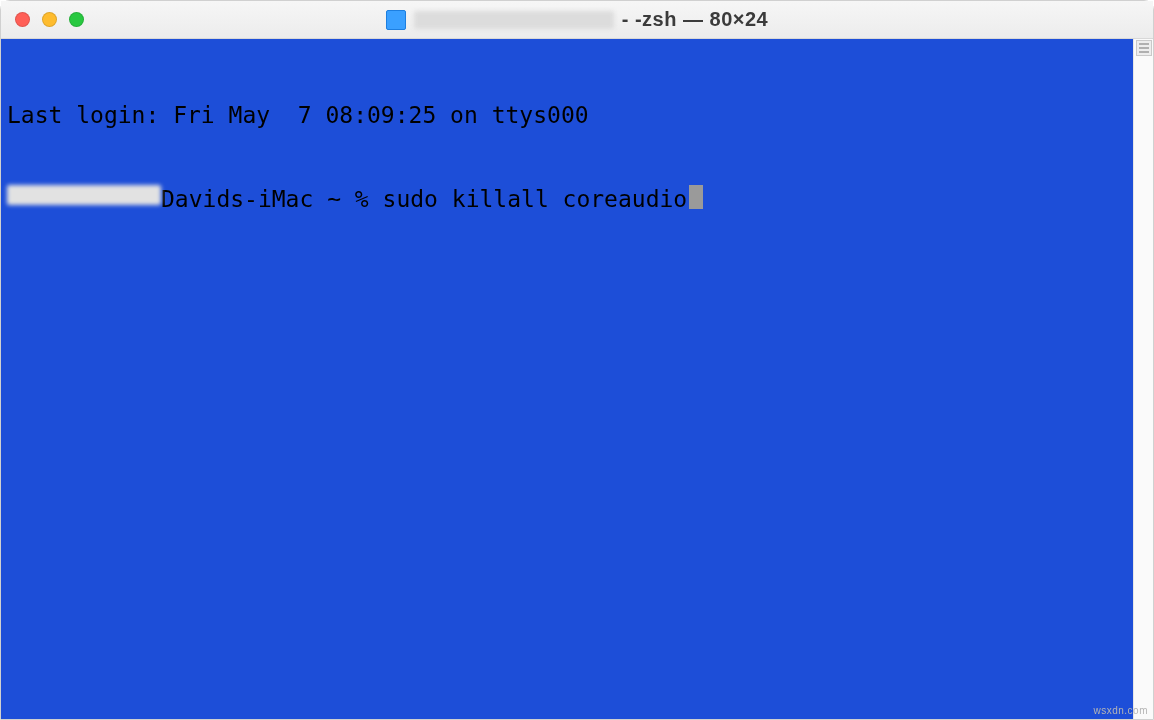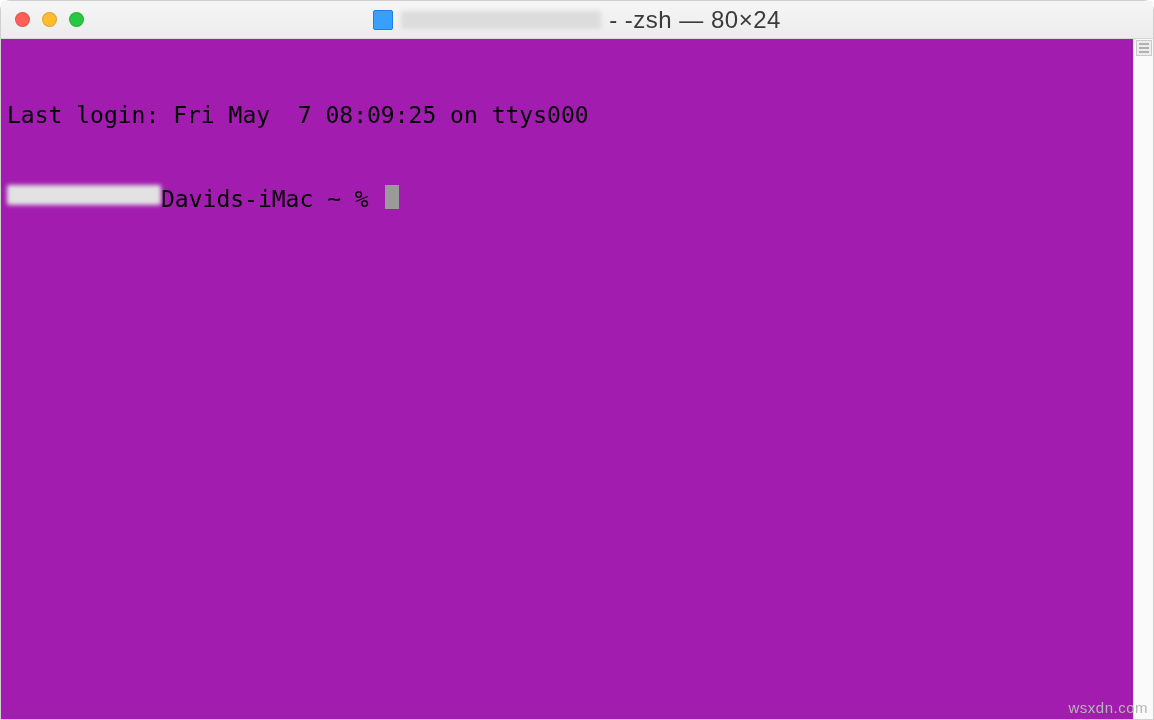--- a/index.html
+++ b/index.html
@@ -7,31 +7,31 @@
     .window { width: 1154px; height: 720px; display: flex; flex-direction: column; border: 1px solid #d0d0d0; border-radius: 10px 10px 0 0; }
     .titlebar { height: 38px; background: linear-gradient(#f6f6f6,#ececec); border-bottom: 1px solid #d8d8d8; display: flex; align-items: center; position: relative; }
     .traffic { display: flex; gap: 12px; margin-left: 14px; }
     .dot { width: 15px; height: 15px; border-radius: 50%; border: 1px solid rgba(0,0,0,0.12); }
     .dot.red { background:#ff5f57; }
     .dot.yellow { background:#febc2e; }
     .dot.green { background:#28c840; }
     .title-wrap { position:absolute; left:0; right:0; display:flex; justify-content:center; align-items:center; pointer-events:none; gap:8px; }
     .proc-icon { width:20px; height:20px; background:#3aa0ff; border:1px solid #1d7fe0; border-radius:2px; }
     .title-redact { width:200px; height:18px; background:#dcdcdc; filter: blur(2px); border-radius:2px; }
-    .title-text { font-size:24px; font-weight:400; color:#3b3b3b; letter-spacing:0.5px; }
-    .body-area { flex:1; display:flex; background:#a21caf; position:relative; }
+    .title-text { font-size:20px; font-weight:700; color:#3b3b3b; letter-spacing:0.5px; }
+    .body-area { flex:1; display:flex; background:#1d4ed8; position:relative; }
     .terminal { flex:1; padding:6px 0 0 6px; font-family: "Menlo","Consolas",monospace; font-size:23px; line-height:28px; color:#000; white-space:pre; }
     .login-line { display:block; }
     .prompt-line { display:flex; }
     .prompt-redact { display:inline-block; width:154px; height:20px; background:#e2e2e2; filter: blur(2px); border-radius:2px; margin-right:0px; }
     .cursor { display:inline-block; width:14px; height:24px; background:#9a9a9a; margin-left:2px; vertical-align:middle; }
     .scrollbar { width:20px; background:#fafafa; border-left:1px solid #e6e6e6; display:flex; flex-direction:column; }
     .scroll-knob { width:16px; height:16px; margin:1px auto 0 auto; background:#ededed; border:1px solid #c9c9c9; display:flex; flex-direction:column; justify-content:center; align-items:center; gap:2px; }
     .scroll-knob div { width:10px; height:2px; background:#b0b0b0; }
-    .watermark { position:absolute; right:6px; bottom:4px; font-size:15px; color:#b5b5b5; font-family: Arial, sans-serif; letter-spacing:0.5px; }
+    .watermark { position:absolute; right:6px; bottom:4px; font-size:10px; color:#b5b5b5; font-family: Arial, sans-serif; letter-spacing:0.5px; }
   </style>
 </head>
 <body>
 
 <div class="window">
 
   <div class="titlebar">
     <div class="traffic">
       <div class="dot red"></div>
       <div class="dot yellow"></div>
@@ -41,21 +41,21 @@
       <div class="proc-icon"></div>
       <div class="title-redact"></div>
       <span class="title-text">- -zsh — 80×24</span>
     </div>
   </div>
 
   <div class="body-area">
     <div class="terminal">
       <span class="login-line">Last login: Fri May  7 08:09:25 on ttys000</span>
       <span class="prompt-line">
-        <span class="prompt-redact"></span><span>Davids-iMac ~ % </span><span class="cursor"></span>
+        <span class="prompt-redact"></span><span>Davids-iMac ~ % </span><span>sudo killall coreaudio</span><span class="cursor"></span>
       </span>
     </div>
     <div class="scrollbar">
       <div class="scroll-knob">
         <div></div>
           <div></div>
           <div></div>
       </div>
     </div>
   </div>

